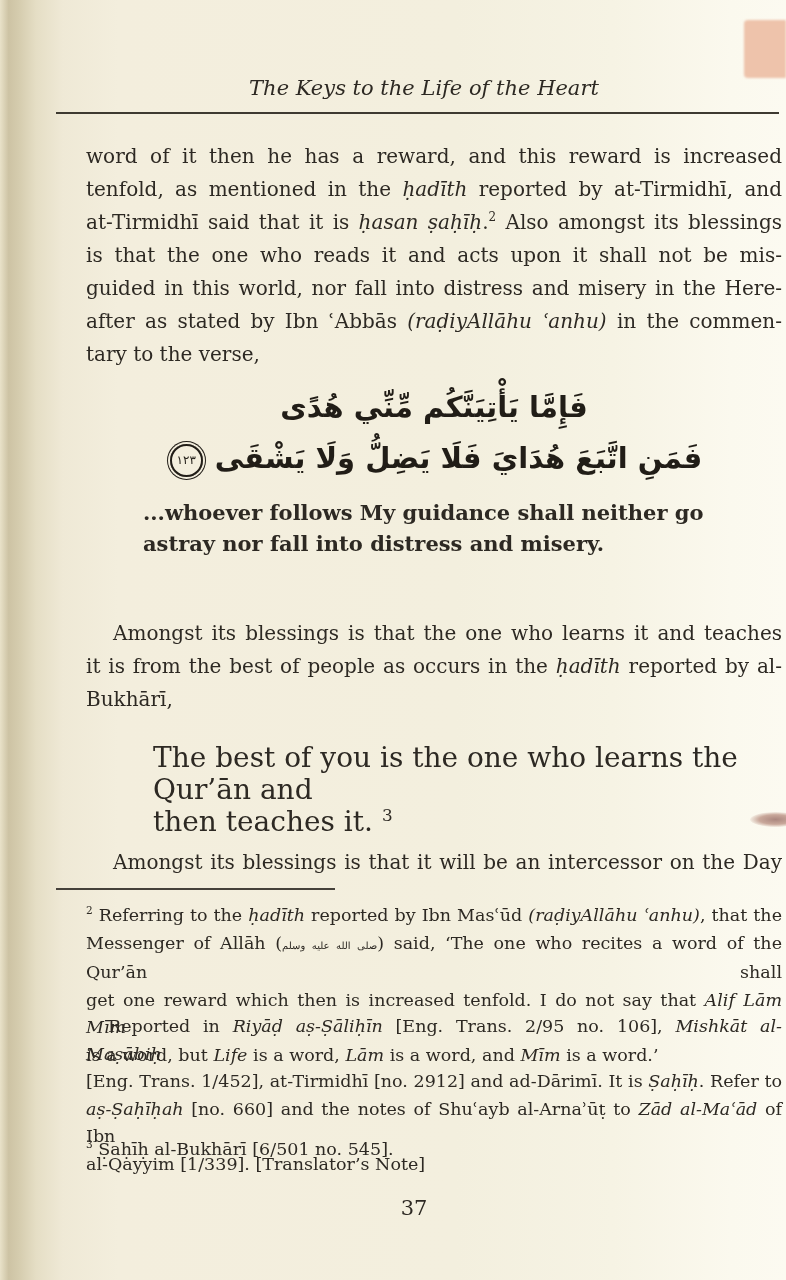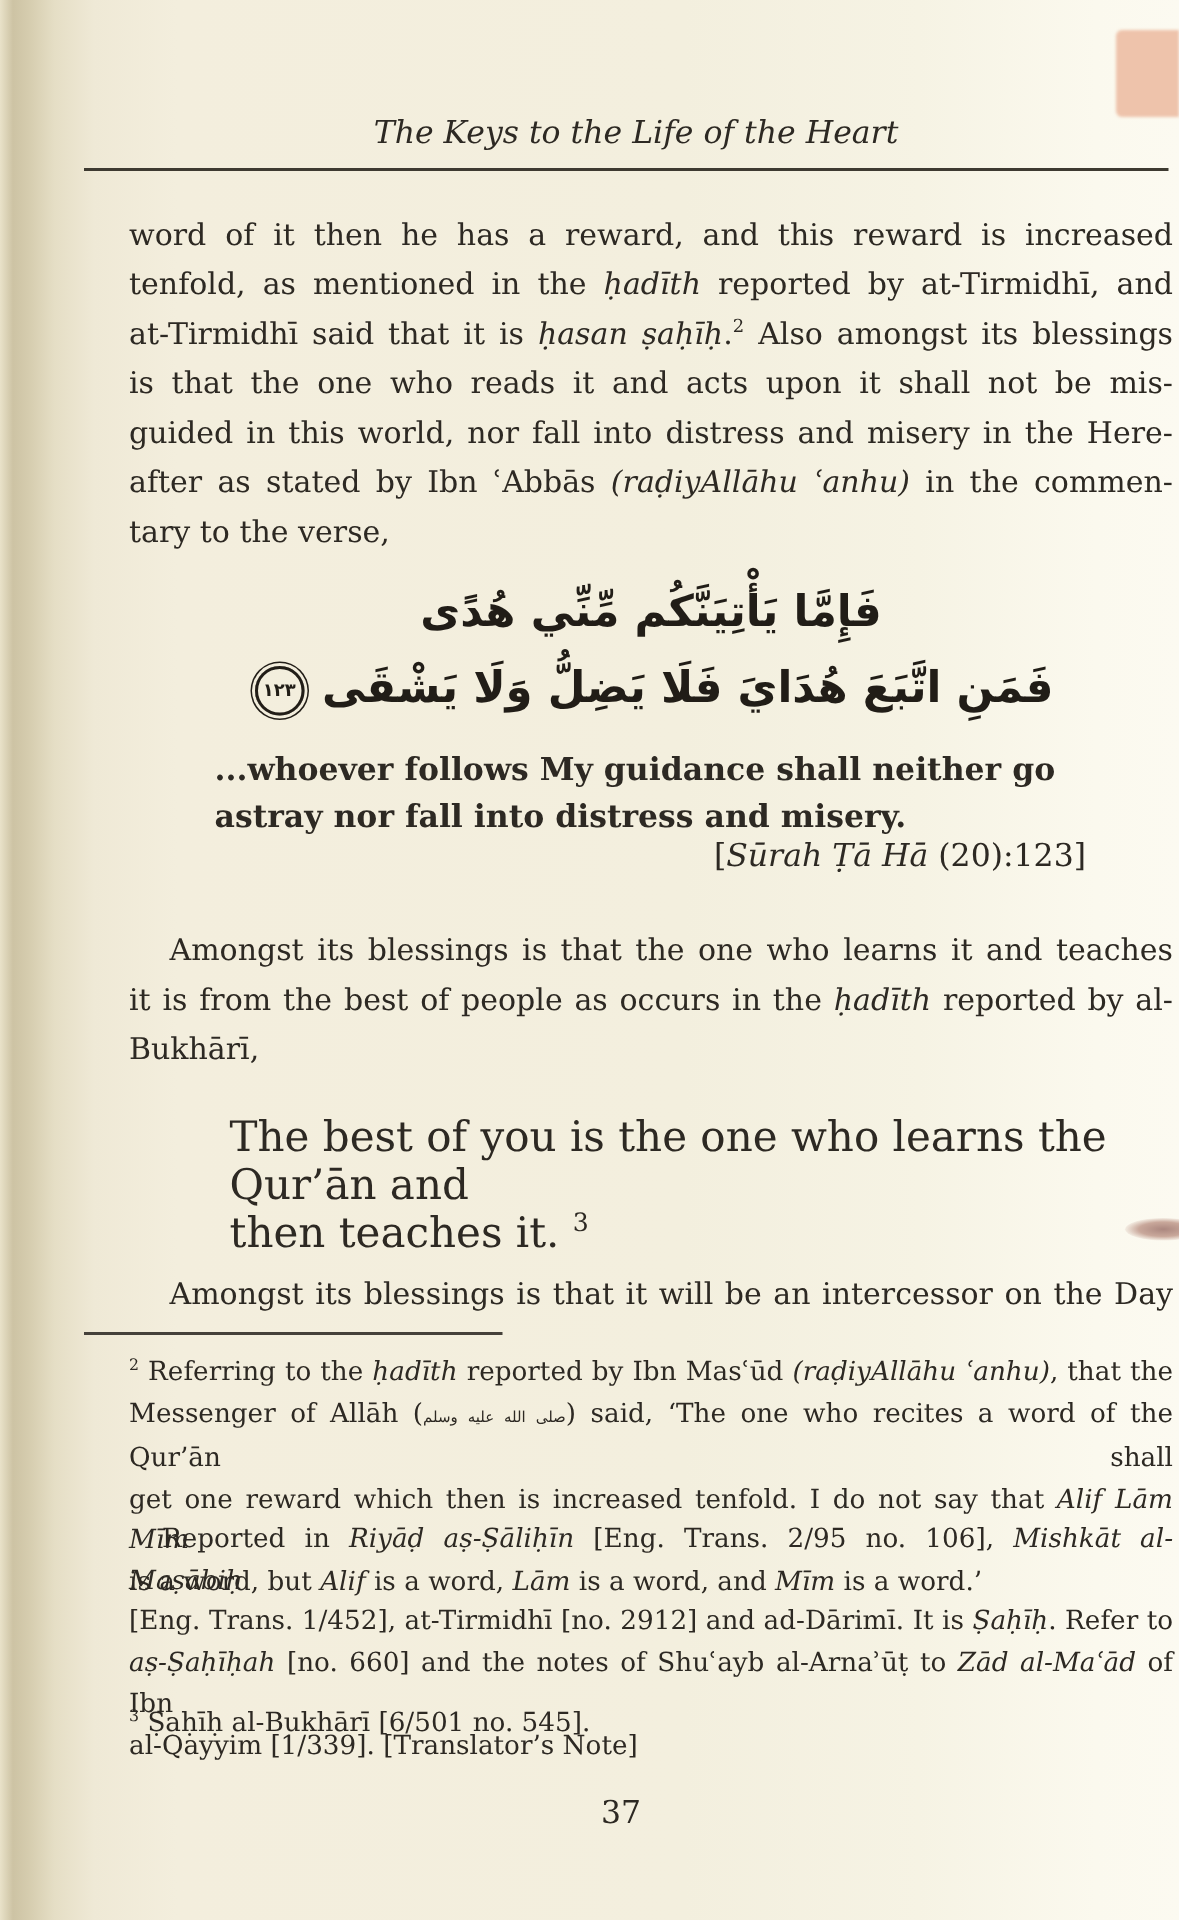--- a/index.html
+++ b/index.html
@@ -23,21 +23,21 @@
   .justify .ln{text-align:justify;text-align-last:justify;}
   .justify .ln:last-child{text-align-last:left;}
   .justify-all .ln{text-align:justify;text-align-last:justify;}
   .indent1 .ln:first-child{text-indent:27px;}
   .arabic-block{top:382px;left:55px;width:696px;text-align:center;direction:rtl;
     font-family:"DejaVu Sans",sans-serif;font-weight:bold;font-size:29px;color:#211d17;}
   .arabic-line{line-height:51px;}
   .ayah-marker{display:inline-flex;align-items:center;justify-content:center;
     width:29px;height:29px;border:2px solid #211d17;border-radius:50%;
     box-shadow:0 0 0 2px #f3eedd, 0 0 0 3px #211d17;
-    font-size:12px;font-weight:bold;vertical-align:middle;margin:0 12px 0 4px;}
+    font-size:12px;font-weight:normal;vertical-align:middle;margin:0 12px 0 4px;}
   .translation{top:497px;left:112px;font-weight:bold;font-size:21px;line-height:31px;}
   .citation{top:558px;left:55px;width:638px;text-align:right;font-size:21px;}
   .hadith-quote{top:742px;left:122px;font-size:28px;line-height:32px;}
   .fn-rule{top:888px;left:56px;width:248px;height:2px;background:#45413a;}
   .fn{left:55px;width:696px;font-size:17.5px;line-height:27.5px;}
   .fn2a{top:902px;}
   .fn2b{top:1013px;}
   .fn3{top:1136px;}
   .fn-indent .ln:first-child{text-indent:22px;}
   .page-number{top:1196px;left:55px;width:656px;text-align:center;font-size:21px;}
@@ -73,21 +73,20 @@
   <div class="abs arabic-block">
     <div class="arabic-line">فَإِمَّا يَأْتِيَنَّكُم مِّنِّي هُدًى</div>
     <div class="arabic-line"><span>فَمَنِ اتَّبَعَ هُدَايَ فَلَا يَضِلُّ وَلَا يَشْقَى</span><span class="ayah-marker">١٢٣</span></div>
   </div>
 
   <div class="abs translation">
       <div class="ln"><span>...whoever follows My guidance shall neither go</span></div>
       <div class="ln"><span>astray nor fall into distress and misery.</span></div>
     </div>
 
-  <div class="abs citation"><span>[</span><span class="it">Sūrah Ṭā Hā</span><span> (20):123]</span></div>
 
   <div class="abs para p2 justify indent1">
       <div class="ln"><span>Amongst its blessings is that the one who learns it and teaches</span></div>
       <div class="ln"><span>it is from the best of people as occurs in the </span><span class="it">ḥadīth</span><span> reported by al-</span></div>
       <div class="ln"><span>Bukhārī,</span></div>
     </div>
 
   <div class="abs hadith-quote">
       <div class="ln"><span>The best of you is the one who learns the Qur’ān and</span></div>
       <div class="ln"><span>then teaches it. </span><sup>3</sup></div>
@@ -96,21 +95,21 @@
   <div class="abs para p3 justify-all indent1">
       <div class="ln"><span>Amongst its blessings is that it will be an intercessor on the Day</span></div>
     </div>
 
   <div class="abs fn-rule"></div>
 
   <div class="abs fn fn2a justify">
       <div class="ln"><sup>2</sup><span> Referring to the </span><span class="it">ḥadīth</span><span> reported by Ibn Masʿūd </span><span class="it">(raḍiyAllāhu ʿanhu)</span><span>, that the</span></div>
       <div class="ln"><span>Messenger of Allāh (</span><span class="saw">صلى الله عليه وسلم</span><span>) said, ‘The one who recites a word of the Qur’ān shall</span></div>
       <div class="ln"><span>get one reward which then is increased tenfold. I do not say that </span><span class="it">Alif Lām Mīm</span></div>
-      <div class="ln"><span>is a word, but </span><span class="it">Alif</span><span> is a word, </span><span class="it">Lām</span><span> is a word, and </span><span class="it">Mīm</span><span> is a word.’</span></div>
+      <div class="ln"><span>is a word, but </span><span class="it">Life</span><span> is a word, </span><span class="it">Lām</span><span> is a word, and </span><span class="it">Mīm</span><span> is a word.’</span></div>
     </div>
 
   <div class="abs fn fn2b justify fn-indent">
       <div class="ln"><span>Reported in </span><span class="it">Riyāḍ aṣ-Ṣāliḥīn</span><span> [Eng. Trans. 2/95 no. 106], </span><span class="it">Mishkāt al-Maṣābiḥ</span></div>
       <div class="ln"><span>[Eng. Trans. 1/452], at-Tirmidhī [no. 2912] and ad-Dārimī. It is </span><span class="it">Ṣaḥīḥ</span><span>. Refer to</span></div>
       <div class="ln"><span class="it">aṣ-Ṣaḥīḥah</span><span> [no. 660] and the notes of Shuʿayb al-Arnaʾūṭ to </span><span class="it">Zād al-Maʿād</span><span> of Ibn</span></div>
       <div class="ln"><span>al-Qayyim [1/339]. [Translator’s Note]</span></div>
     </div>
 
   <div class="abs fn fn3">

